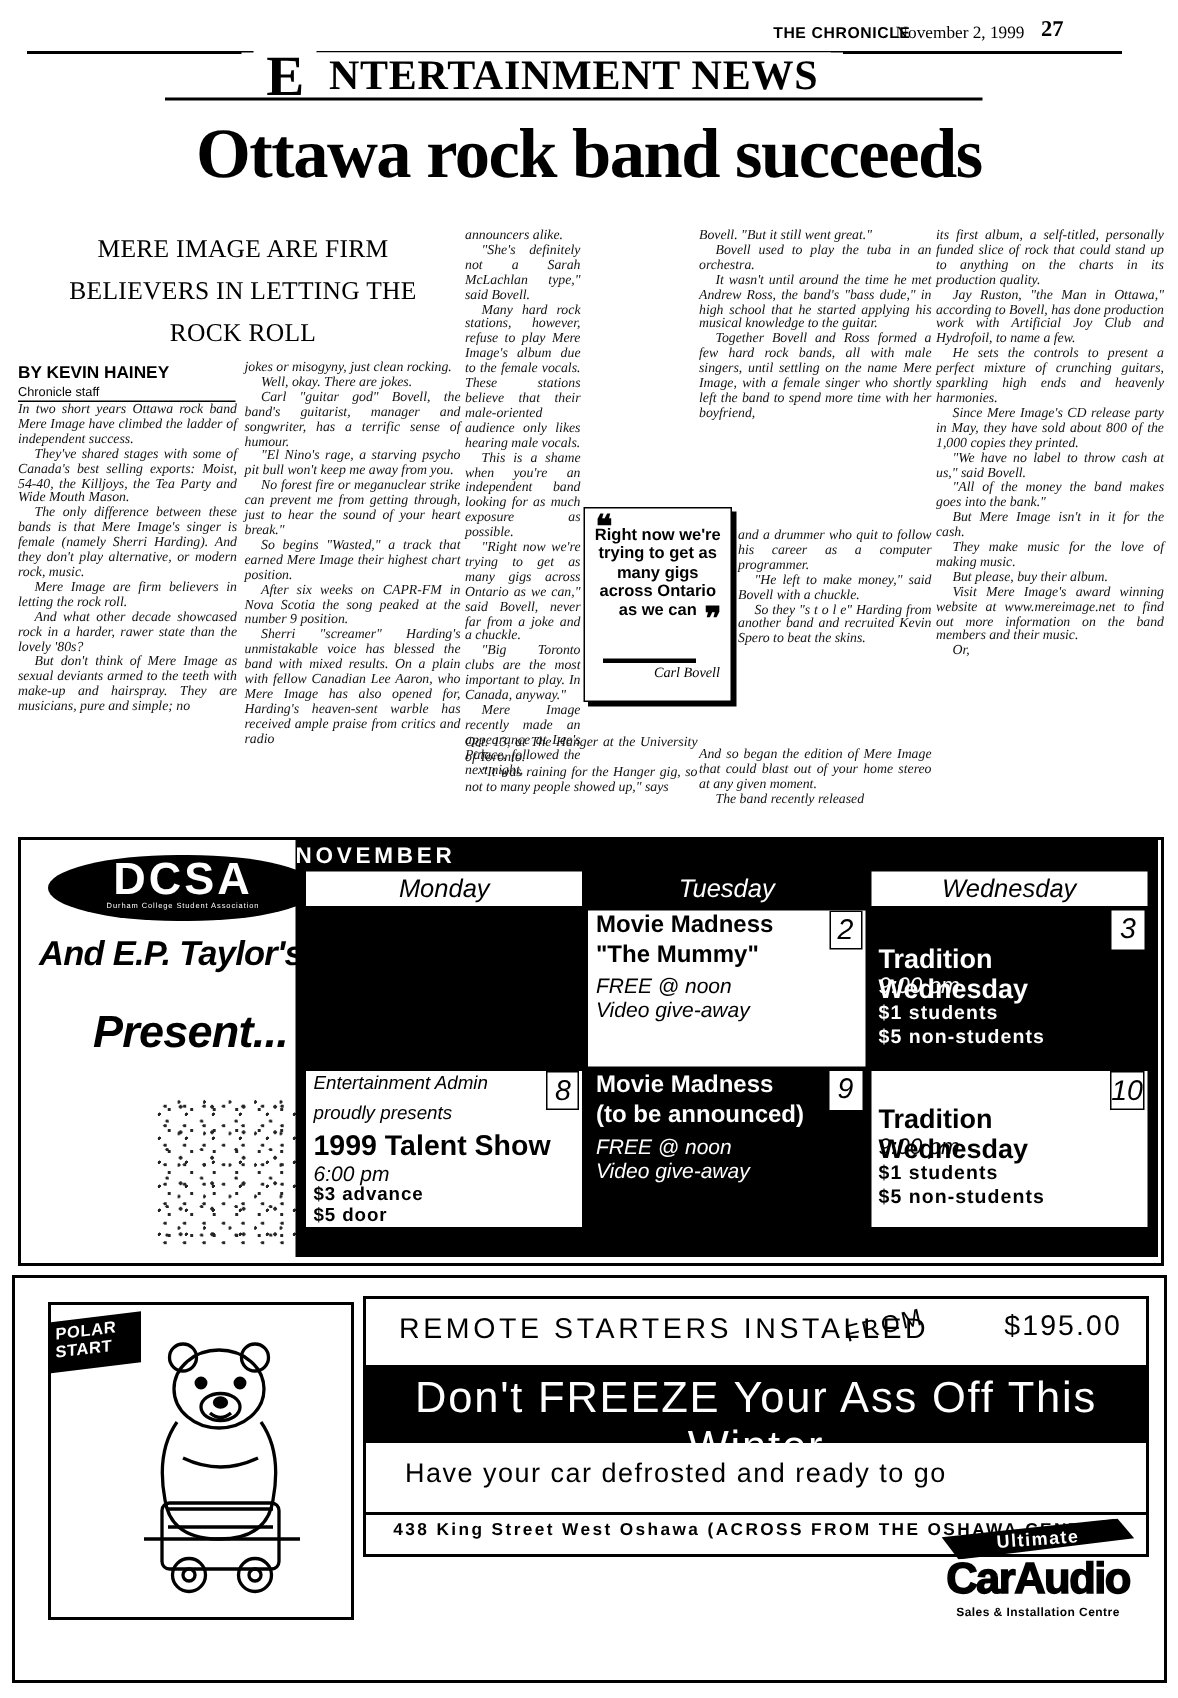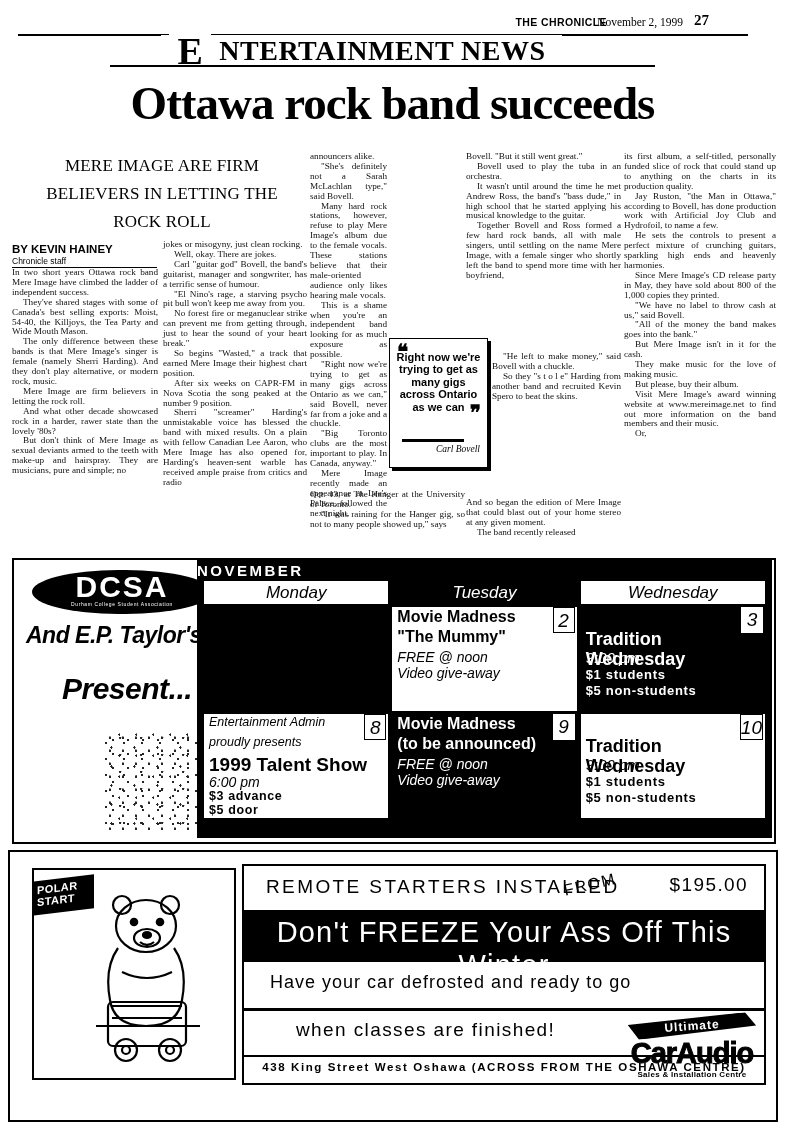--- a/index.html
+++ b/index.html
@@ -59,20 +59,21 @@
     border-bottom:1px solid #000;padding-bottom:1px;
   }
 
   
   .col{
     position:absolute;
     font-family:"Liberation Serif", serif;
     font-size:9.2px;line-height:9.9px;
     text-align:justify;
     color:#111;
+    font-style:italic;
   }
   .col p{margin:0;text-indent:11px;}
   .col p.noind{text-indent:0;}
   .c1{left:12px;  top:268px; width:146px;}
   .c2{left:163px; top:240px; width:144px;}
   .c3{left:310px; top:152px; width:77px;}
   .c3b{left:310px;top:490px; width:155px;}
   .c4a{left:466px;top:152px; width:155px;}
   .c4b{left:492px;top:352px; width:129px;}
   .c4c{left:466px;top:498px; width:155px;}
@@ -355,20 +356,21 @@
       <p class="noind">Oct. 13, at The Hanger at the University of Toronto.</p>
       <p>"It was raining for the Hanger gig, so not to many people showed up," says</p>
     </div>
   <div class="col c4a">
       <p class="noind">Bovell. "But it still went great."</p>
       <p>Bovell used to play the tuba in an orchestra.</p>
       <p>It wasn't until around the time he met Andrew Ross, the band's "bass dude," in high school that he started applying his musical knowledge to the guitar.</p>
       <p>Together Bovell and Ross formed a few hard rock bands, all with male singers, until settling on the name Mere Image, with a female singer who shortly left the band to spend more time with her boyfriend,</p>
     </div>
   <div class="col c4b">
+      <p class="noind">and a drummer who quit to follow his career as a computer programmer.</p>
       <p>"He left to make money," said Bovell with a chuckle.</p>
       <p>So they "s t o l e" Harding from another band and recruited Kevin Spero to beat the skins.</p>
     </div>
   <div class="col c4c">
       <p class="noind">And so began the edition of Mere Image that could blast out of your home stereo at any given moment.</p>
       <p>The band recently released</p>
     </div>
   <div class="col c5">
       <p class="noind">its first album, a self-titled, personally funded slice of rock that could stand up to anything on the charts in its production quality.</p>
       <p>Jay Ruston, "the Man in Ottawa," according to Bovell, has done production work with Artificial Joy Club and Hydrofoil, to name a few.</p>
@@ -489,23 +491,20 @@
         <div class="starters-text">REMOTE STARTERS INSTALLED</div>
         <div class="starters-from">FROM</div>
         <div class="starters-price">$195.00</div>
       </div>
       <div class="freeze-row">
         <div class="freeze-text">Don't FREEZE Your Ass Off This Winter</div>
       </div>
       <div class="defrost-row">
         <div class="defrost-text">Have your car defrosted and ready to go</div>
       </div>
-      <div class="classes-row">
-        <div class="classes-text">when classes are finished!</div>
-      </div>
       <div class="addr-row">
         <div class="addr-text">438 King Street West Oshawa (ACROSS FROM THE OSHAWA CENTRE)</div>
       </div>
 
       <div class="caraudio">
         <div class="ca-ribbon">Ultimate</div>
         <div class="ca-name">CarAudio</div>
         <div class="ca-sub">Sales &amp; Installation Centre</div>
       </div>
     </div>

